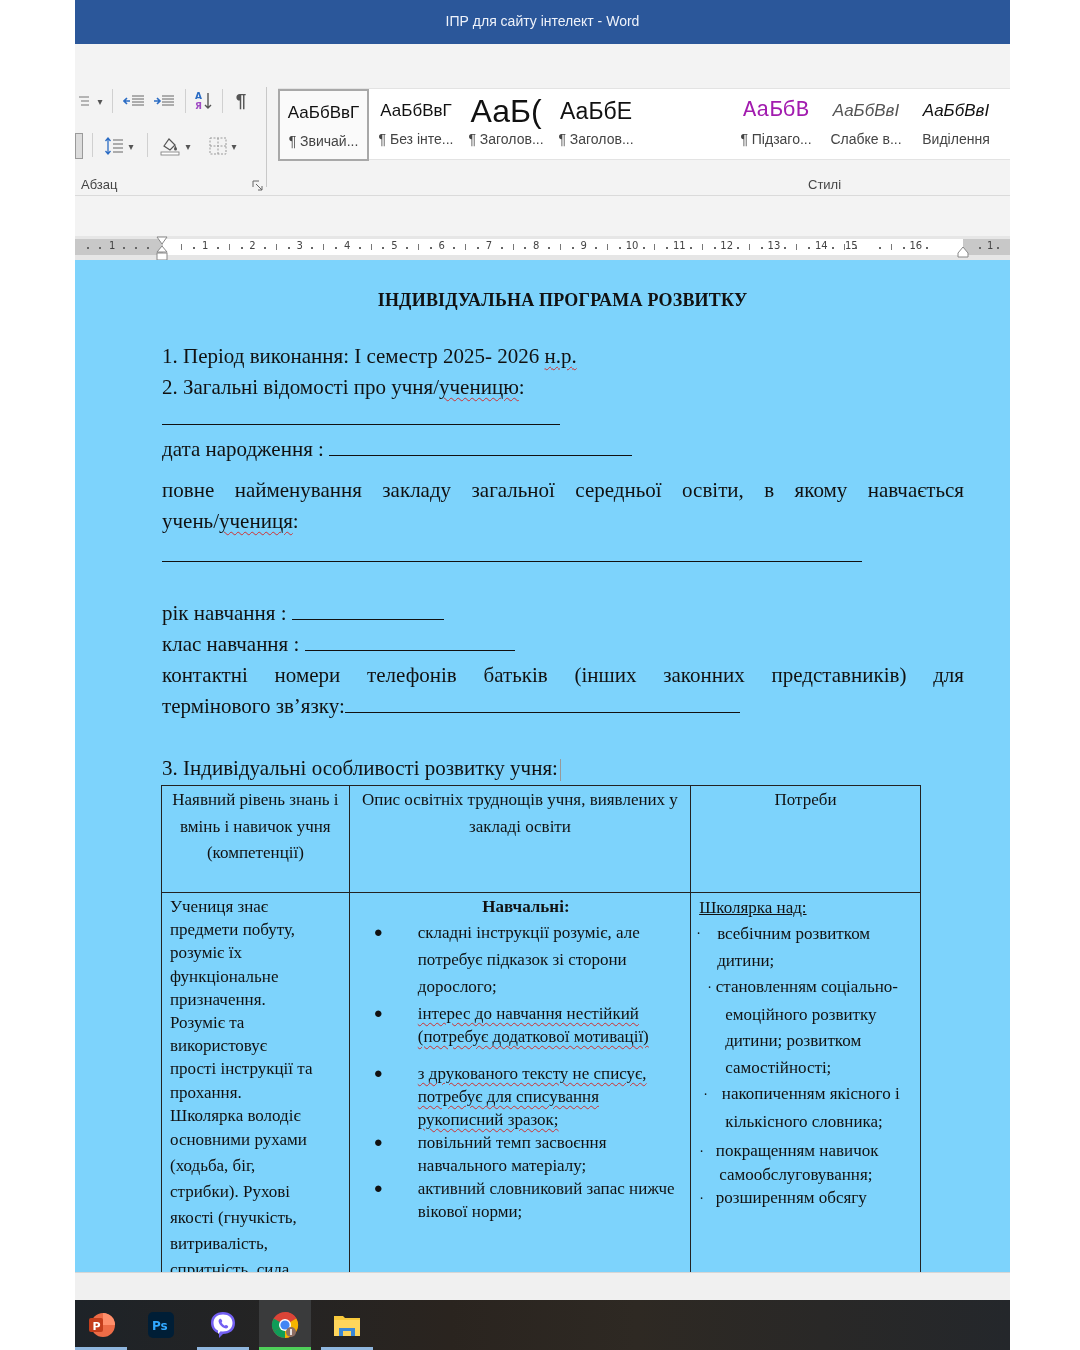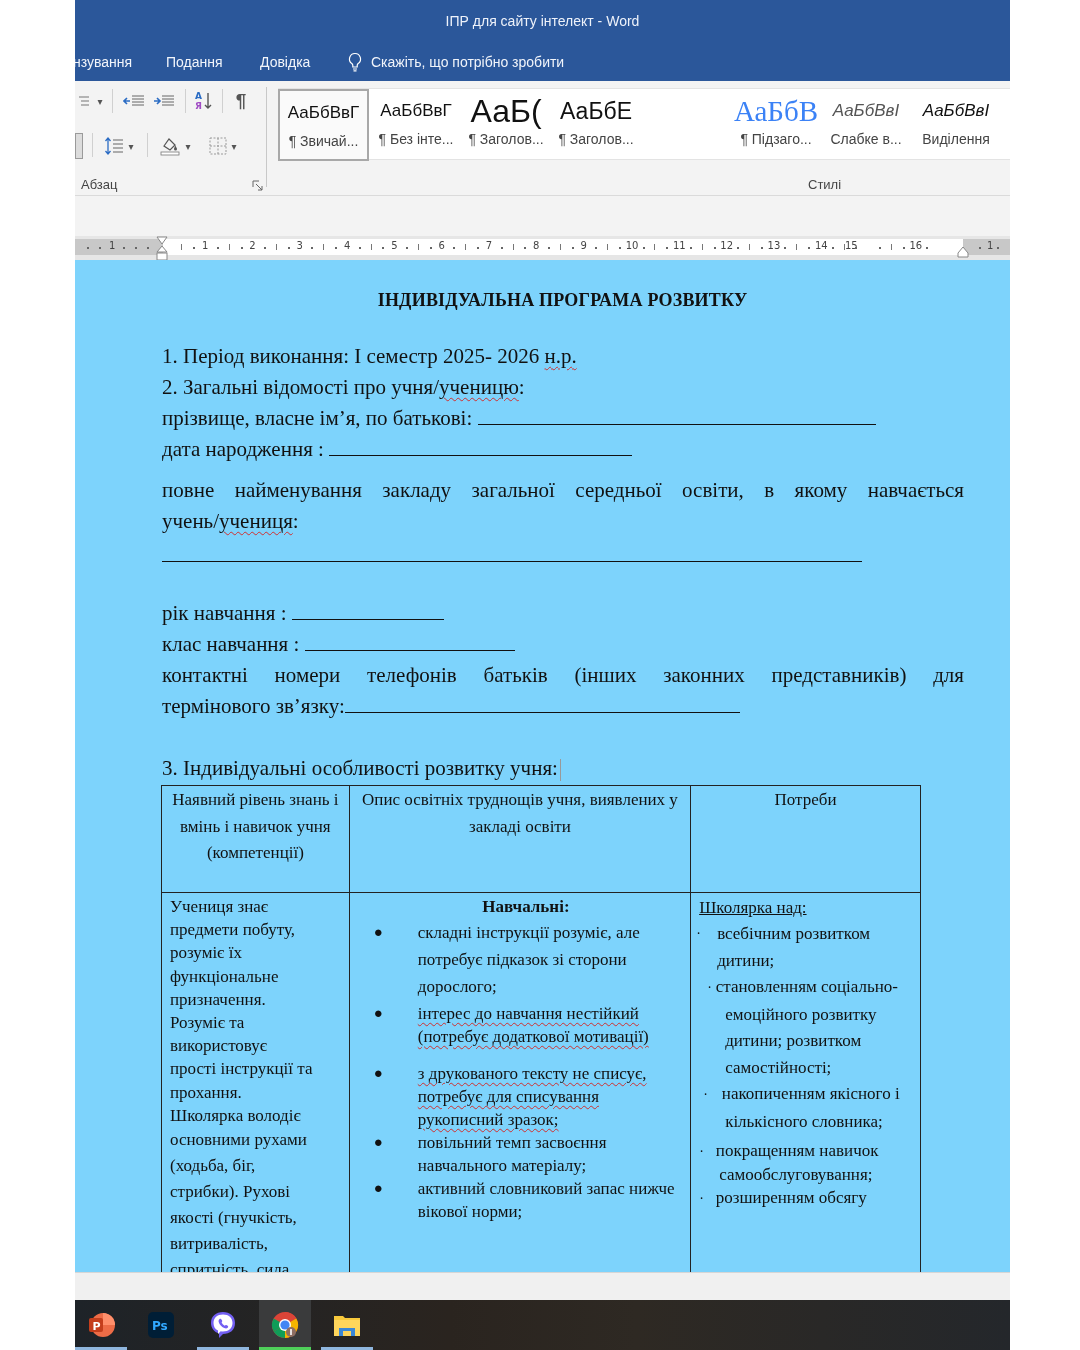--- a/index.html
+++ b/index.html
@@ -86,34 +86,20 @@
 </style>
 </head>
 <body>
 
 <div id="app">
 
   <div class="titlebar">
     <div class="title">ІПР для сайту інтелект  -  Word</div>
   </div>
 
-  <div class="menubar">
-    <span class="tab" style="left:-2px">нзування</span>
-    <span class="tab" style="left:91px">Подання</span>
-    <span class="tab" style="left:185px">Довідка</span>
-    <div class="tell">
-      <span class="bulb">
-        <svg width="16" height="20" viewBox="0 0 16 20">
-            <path d="M8 1.5a5.5 5.5 0 0 0-3.2 10c.6.5 1 1.2 1 2v1.5h4.4V13.5c0-.8.4-1.5 1-2A5.5 5.5 0 0 0 8 1.5z" fill="none" stroke="#fff" stroke-width="1.2"></path>
-            <path d="M6 17h4M6.5 18.8h3" stroke="#fff" stroke-width="1.2"></path>
-          </svg>
-      </span>
-      <span>Скажіть, що потрібно зробити</span>
-    </div>
-  </div>
 
   <div class="ribbon">
 
     <div class="ricon" style="left:0px;top:10px;width:30px;height:20px;color:#666">
       <svg width="16" height="14" viewBox="0 0 16 14">
           <path d="M2 3h10M4 7h8M4 11h8" stroke="#777" stroke-width="1.2"></path>
         </svg>
         <span class="dd">▾</span>
     </div>
     <div class="rmini-sep" style="left:37px;top:8px"></div>
@@ -186,21 +172,21 @@
       </div>
       <div class="style-item" style="left:184px;width:88px">
         <span class="sample" style="font-size:32px;font-family:'Liberation Sans',sans-serif">АаБ(</span>
         <span class="sname">¶ Заголов...</span>
       </div>
       <div class="style-item" style="left:274px;width:88px">
         <span class="sample" style="font-size:23px;font-family:'Liberation Sans',sans-serif">АаБбЕ</span>
         <span class="sname">¶ Заголов...</span>
       </div>
       <div class="style-item" style="left:454px;width:88px">
-        <span class="sample" style="font-size:29px;color:#3b82f6;font-family:Liberation Serif, serif">АаБбВ</span>
+        <span class="sample" style="font-size:22px;color:#a21caf;font-family:Liberation Mono, monospace">АаБбВ</span>
         <span class="sname">¶ Підзаго...</span>
       </div>
       <div class="style-item" style="left:544px;width:88px">
         <span class="sample" style="font-size:17px;font-style:italic;color:#555;font-family:'Liberation Sans',sans-serif">АаБбВвІ</span>
         <span class="sname">Слабке в...</span>
       </div>
       <div class="style-item" style="left:634px;width:88px">
         <span class="sample" style="font-size:17px;font-style:italic;font-family:'Liberation Sans',sans-serif">АаБбВвІ</span>
         <span class="sname">Виділення</span>
       </div>
@@ -304,21 +290,21 @@
     <div class="doc">
       <div class="heading">ІНДИВІДУАЛЬНА ПРОГРАМА РОЗВИТКУ</div>
 
       <div class="line" style="top:84px">
         <span>1. Період виконання: І семестр 2025- 2026 </span><span class="squig">н.р.</span>
       </div>
       <div class="line" style="top:115px">
         <span>2. Загальні відомості про учня/</span><span class="squig">ученицю</span><span>:</span>
       </div>
       <div class="line" style="top:146px">
-        <span>прізвище, власне ім’я, по батькові: </span><span class="blank" style="width:398px"></span>
+        <span class="blank" style="width:398px"></span>
       </div>
       <div class="line" style="top:177px">
         <span>дата народження : </span><span class="blank" style="width:303px"></span>
       </div>
 
       <div class="just" style="top:218px">повне найменування закладу загальної середньої освіти, в якому навчається</div>
       <div class="line" style="top:249px">
         <span>учень/</span><span class="squig">учениця</span><span>:</span>
       </div>
       <div class="line" style="top:283px">

